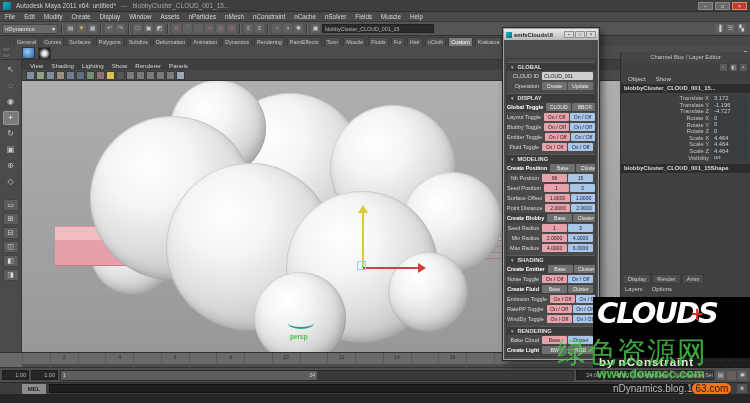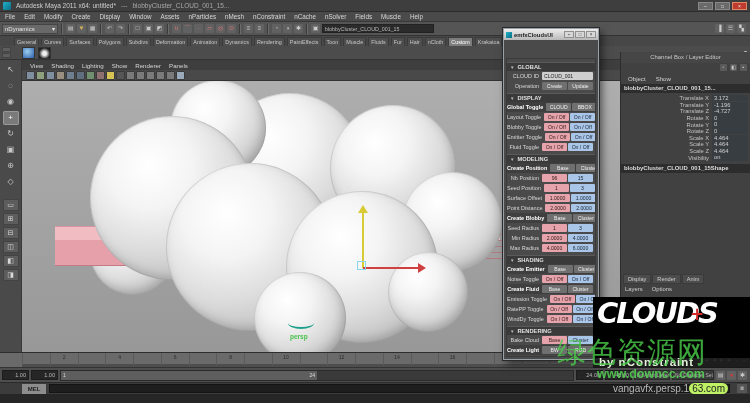--- a/index.html
+++ b/index.html
@@ -171,21 +171,21 @@
   .vanga-cn{font-size:12px;color:#f0f0f0;padding-left:5px;letter-spacing:1px;white-space:nowrap}
   .vanga-cn .cn-plus{color:#d42a2a;font-weight:bold}
   #by-strip{position:absolute;left:593px;top:358px;width:157px;height:10px;background:rgba(22,22,22,.9);z-index:45}
   #by-line{position:absolute;left:599px;top:356px;font-size:11.5px;font-weight:bold;color:#e4f2da;
            letter-spacing:1px;z-index:46}
   #green-overlay{position:absolute;left:557px;top:333px;font-size:29px;font-weight:normal;
                  color:rgba(74,205,74,.8);letter-spacing:1px;z-index:60;white-space:nowrap}
   #downcc{position:absolute;left:597px;top:367px;font-size:12.5px;font-weight:bold;
           color:rgba(85,215,85,.85);z-index:60}
   #blog{position:absolute;left:613px;top:383px;font-size:10px;color:#b9b9b9;z-index:60;white-space:nowrap}
-  #blog .pill{background:#bef264;color:#222;border-radius:6px;padding:0 3px}
+  #blog .pill{background:#f97316;color:#222;border-radius:6px;padding:0 3px}
 </style>
 </head>
 <body>
 
 <div id="app">
 
   <div class="titlebar">
     <span class="app-icon"></span>
     <span class="title-text">Autodesk Maya 2011 x64: untitled*</span>
     <span class="title-text dim">---</span>
@@ -649,16 +649,16 @@
     <div class="vanga-text">
       <span>CLOUDS</span>
       <span class="vanga-plus">+</span>
     </div>
   </div>
   <div id="by-strip"></div>
   <div id="by-line">by  nConstraint</div>
   <div id="green-overlay">绿色资源网</div>
   <div id="downcc">www.downcc.com</div>
   <div id="blog">
-    <span>vangavfx.persp.1</span><span class="pill">63.com</span>
+    <span>nDynamics.blog.1</span><span class="pill">63.com</span>
   </div>
 
 </div>
 
 </body></html>

